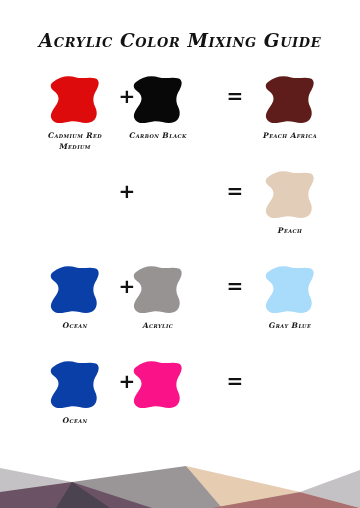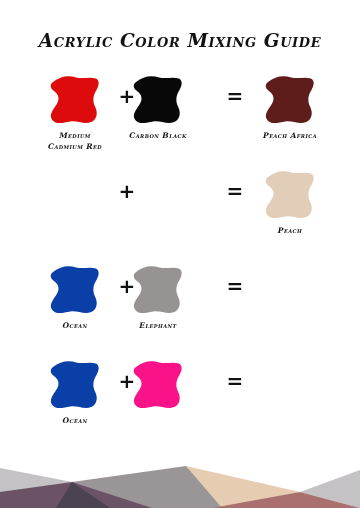--- a/index.html
+++ b/index.html
@@ -120,22 +120,22 @@
   <div class="rows">
 
     <div class="row">
       <div class="cell c0">
         <div class="blob-wrap">
           <svg class="blob" viewBox="0 0 100 90">
             <path d="M12,14 C24,4 38,2 52,6 C64,9 76,4 86,8 C93,11 92,20 87,28 C81,37 80,47 85,57 C90,67 88,79 78,83 C66,88 54,80 42,82 C30,84 18,88 11,80 C4,72 12,62 18,53 C24,44 22,36 14,30 C7,25 6,18 12,14 Z" fill="#DD0B0B"></path>
           </svg>
         </div>
         <div class="swatch-label">
+          <div>Cadmium Red</div>
           <div>Medium</div>
-          <div>Cadmium Red</div>
         </div>
       </div>
 
       <div class="op plus">+</div>
 
       <div class="cell c1">
         <div class="blob-wrap">
           <svg class="blob" viewBox="0 0 100 90">
             <path d="M12,14 C24,4 38,2 52,6 C64,9 76,4 86,8 C93,11 92,20 87,28 C81,37 80,47 85,57 C90,67 88,79 78,83 C66,88 54,80 42,82 C30,84 18,88 11,80 C4,72 12,62 18,53 C24,44 22,36 14,30 C7,25 6,18 12,14 Z" fill="#080808"></path>
           </svg>
@@ -192,26 +192,36 @@
 
       <div class="op plus">+</div>
 
       <div class="cell c1">
         <div class="blob-wrap">
           <svg class="blob" viewBox="0 0 100 90">
             <path d="M12,14 C24,4 38,2 52,6 C64,9 76,4 86,8 C93,11 92,20 87,28 C81,37 80,47 85,57 C90,67 88,79 78,83 C66,88 54,80 42,82 C30,84 18,88 11,80 C4,72 12,62 18,53 C24,44 22,36 14,30 C7,25 6,18 12,14 Z" fill="#979393"></path>
           </svg>
         </div>
         <div class="swatch-label">
-          <div>Elephant</div>
-        </div>
-      </div>
-
-      <div class="op equal">=</div>
-
+          <div>Acrylic</div>
+        </div>
+      </div>
+
+      <div class="op equal">=</div>
+
+      <div class="cell c2">
+        <div class="blob-wrap">
+          <svg class="blob" viewBox="0 0 100 90">
+            <path d="M12,14 C24,4 38,2 52,6 C64,9 76,4 86,8 C93,11 92,20 87,28 C81,37 80,47 85,57 C90,67 88,79 78,83 C66,88 54,80 42,82 C30,84 18,88 11,80 C4,72 12,62 18,53 C24,44 22,36 14,30 C7,25 6,18 12,14 Z" fill="#A9DBFA"></path>
+          </svg>
+        </div>
+        <div class="swatch-label">
+          <div>Gray Blue</div>
+        </div>
+      </div>
     </div>
 
     <div class="row">
       <div class="cell c0">
         <div class="blob-wrap">
           <svg class="blob" viewBox="0 0 100 90">
             <path d="M12,14 C24,4 38,2 52,6 C64,9 76,4 86,8 C93,11 92,20 87,28 C81,37 80,47 85,57 C90,67 88,79 78,83 C66,88 54,80 42,82 C30,84 18,88 11,80 C4,72 12,62 18,53 C24,44 22,36 14,30 C7,25 6,18 12,14 Z" fill="#0B3FA8"></path>
           </svg>
         </div>
         <div class="swatch-label">

